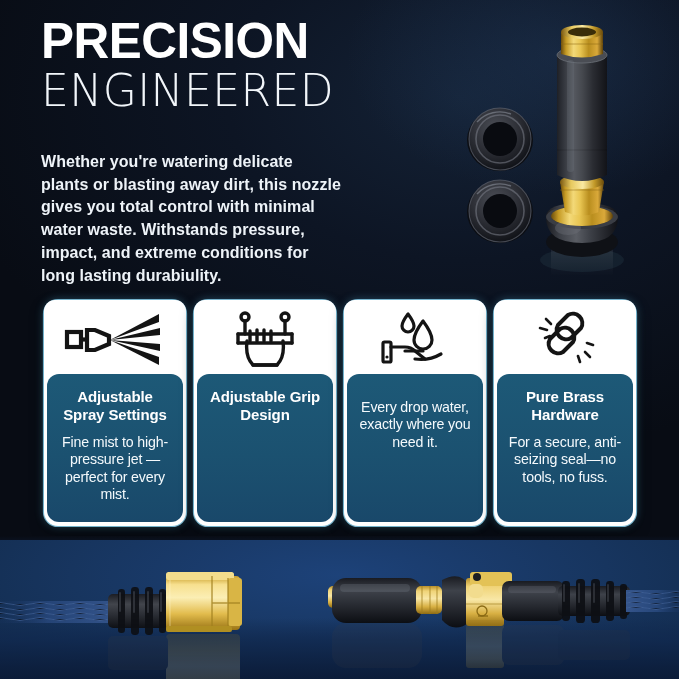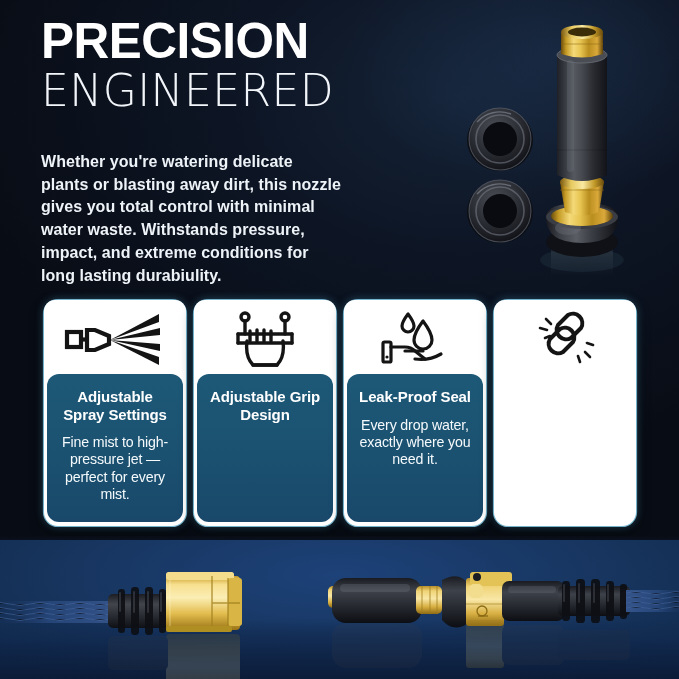--- a/index.html
+++ b/index.html
@@ -320,21 +320,20 @@
             <path d="M46 12 q-9 12 -9 19 a9 9 0 0 0 18 0 q0 -7 -9 -19 z"></path>
             <rect x="6" y="33" width="8" height="20" rx="1.6"></rect>
             <path d="M14 38 h14 q6 0 10 4 l10 8"></path>
             <path d="M28 42 h18"></path>
             <path d="M38 50 q14 2 26 -5"></path>
           </g>
           <circle cx="10" cy="48" r="1.6" fill="#141414"></circle>
         </svg>
       </div>
       <div class="card-body">
-        <div class="card-title">Leak-Proof Seal</div>
         <div class="card-desc">Every drop water, exactly where you need it.</div>
       </div>
     </div>
 
     <div class="card">
       <div class="card-icon">
         <svg width="70" height="62" viewBox="0 0 70 62">
           <g fill="none" stroke="#141414" stroke-width="4" stroke-linecap="round" stroke-linejoin="round">
             <path d="M28 16 l10 -10 a9.5 9.5 0 0 1 13 13 l-10 10 a9.5 9.5 0 0 1 -13 -13 z"></path>
             <path d="M20 30 l10 -10 a9.5 9.5 0 0 1 13 13 l-10 10 a9.5 9.5 0 0 1 -13 -13 z"></path>
@@ -342,20 +341,24 @@
           <g stroke="#141414" stroke-width="2.6" stroke-linecap="round">
             <path d="M16 10 l5 5"></path>
             <path d="M10 19 l7 2"></path>
             <path d="M15 29 l5 -2"></path>
             <path d="M57 34 l6 2"></path>
             <path d="M55 43 l5 5"></path>
             <path d="M48 47 l2 6"></path>
           </g>
         </svg>
       </div>
+      <div class="card-body">
+        <div class="card-title">Pure Brass Hardware</div>
+        <div class="card-desc">For a secure, anti-seizing seal—no tools, no fuss.</div>
+      </div>
     </div>
 
   </div>
 
   <div class="bg-seam"></div>
   <div class="bg-bottom"></div>
   <div class="bg-bottom-floor"></div>
 
   <div class="hose-left">
     <svg width="330" height="131" viewBox="0 0 330 131">

